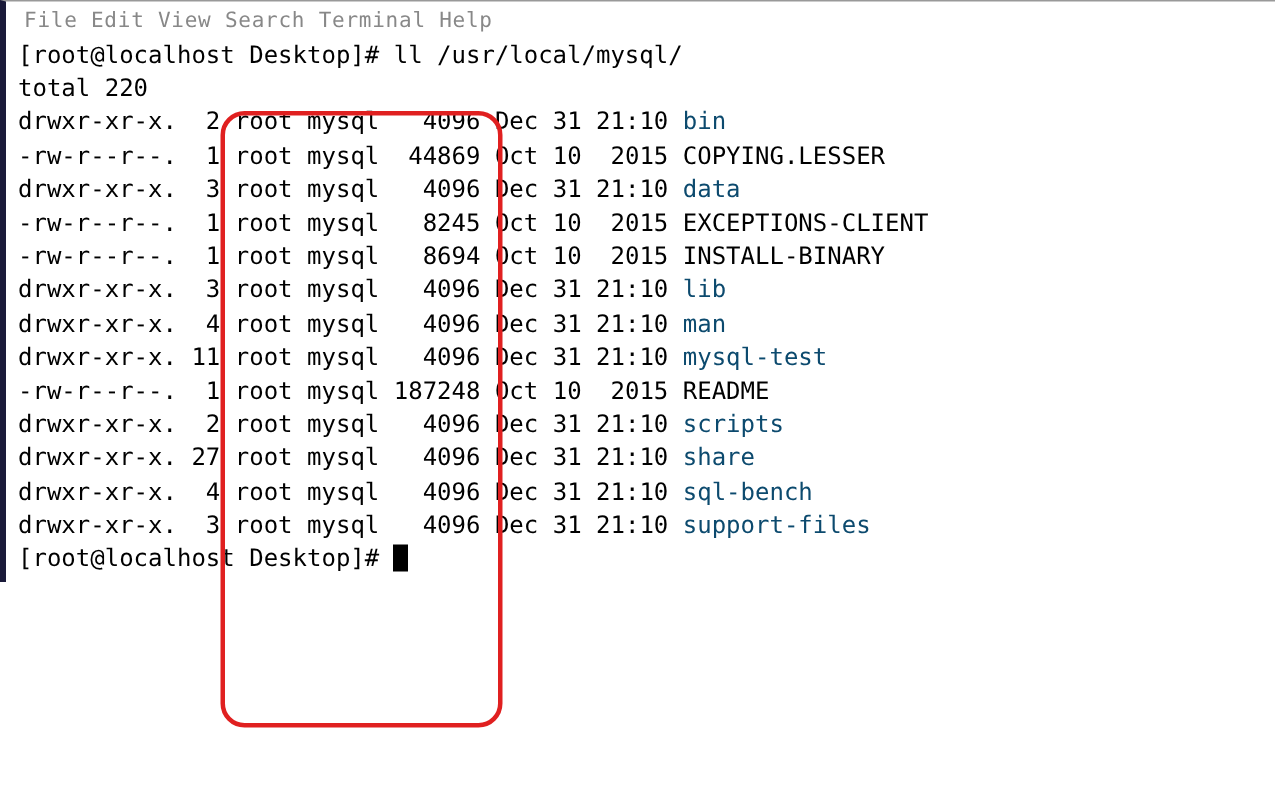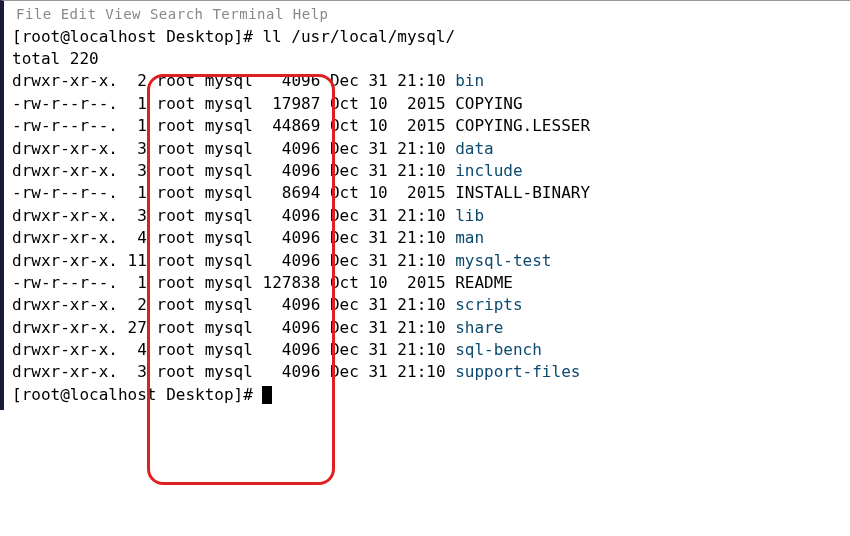--- a/index.html
+++ b/index.html
@@ -52,29 +52,28 @@
 <body>
 
 <div class="terminal">
   <div class="menu-bar">File   Edit   View   Search   Terminal   Help</div>
 
   <div class="line"><span>[root@localhost Desktop]# </span><span>ll /usr/local/mysql/</span></div>
   <div class="line">total 220</div>
 
   <div id="listing">
       <div class="line"><span>drwxr-xr-x.</span> <span> 2</span> <span>root</span> <span>mysql</span> <span>  4096</span> <span>Dec 31 21:10</span> <span class="dir-link">bin</span></div>
-      <div class="line"><span>-rw-r--r--.</span> <span> 1</span> <span>root</span> <span>mysql</span> <span> 17987</span> <span>Oct 10  2015</span> <span>COPYING</span></div>
       <div class="line"><span>-rw-r--r--.</span> <span> 1</span> <span>root</span> <span>mysql</span> <span> 44869</span> <span>Oct 10  2015</span> <span>COPYING.LESSER</span></div>
       <div class="line"><span>drwxr-xr-x.</span> <span> 3</span> <span>root</span> <span>mysql</span> <span>  4096</span> <span>Dec 31 21:10</span> <span class="dir-link">data</span></div>
-      <div class="line"><span>drwxr-xr-x.</span> <span> 3</span> <span>root</span> <span>mysql</span> <span>  4096</span> <span>Dec 31 21:10</span> <span class="dir-link">include</span></div>
+      <div class="line"><span>-rw-r--r--.</span> <span> 1</span> <span>root</span> <span>mysql</span> <span>  8245</span> <span>Oct 10  2015</span> <span>EXCEPTIONS-CLIENT</span></div>
       <div class="line"><span>-rw-r--r--.</span> <span> 1</span> <span>root</span> <span>mysql</span> <span>  8694</span> <span>Oct 10  2015</span> <span>INSTALL-BINARY</span></div>
       <div class="line"><span>drwxr-xr-x.</span> <span> 3</span> <span>root</span> <span>mysql</span> <span>  4096</span> <span>Dec 31 21:10</span> <span class="dir-link">lib</span></div>
       <div class="line"><span>drwxr-xr-x.</span> <span> 4</span> <span>root</span> <span>mysql</span> <span>  4096</span> <span>Dec 31 21:10</span> <span class="dir-link">man</span></div>
       <div class="line"><span>drwxr-xr-x.</span> <span>11</span> <span>root</span> <span>mysql</span> <span>  4096</span> <span>Dec 31 21:10</span> <span class="dir-link">mysql-test</span></div>
-      <div class="line"><span>-rw-r--r--.</span> <span> 1</span> <span>root</span> <span>mysql</span> <span>127838</span> <span>Oct 10  2015</span> <span>README</span></div>
+      <div class="line"><span>-rw-r--r--.</span> <span> 1</span> <span>root</span> <span>mysql</span> <span>187248</span> <span>Oct 10  2015</span> <span>README</span></div>
       <div class="line"><span>drwxr-xr-x.</span> <span> 2</span> <span>root</span> <span>mysql</span> <span>  4096</span> <span>Dec 31 21:10</span> <span class="dir-link">scripts</span></div>
       <div class="line"><span>drwxr-xr-x.</span> <span>27</span> <span>root</span> <span>mysql</span> <span>  4096</span> <span>Dec 31 21:10</span> <span class="dir-link">share</span></div>
       <div class="line"><span>drwxr-xr-x.</span> <span> 4</span> <span>root</span> <span>mysql</span> <span>  4096</span> <span>Dec 31 21:10</span> <span class="dir-link">sql-bench</span></div>
       <div class="line"><span>drwxr-xr-x.</span> <span> 3</span> <span>root</span> <span>mysql</span> <span>  4096</span> <span>Dec 31 21:10</span> <span class="dir-link">support-files</span></div>
     </div>
 
   <div class="line"><span>[root@localhost Desktop]# </span><span class="cursor"></span></div>
 
   <div class="highlight-box" id="highlight" style="top: 73px; left: 143px; width: 182px; height: 405px;"></div>
 </div>

